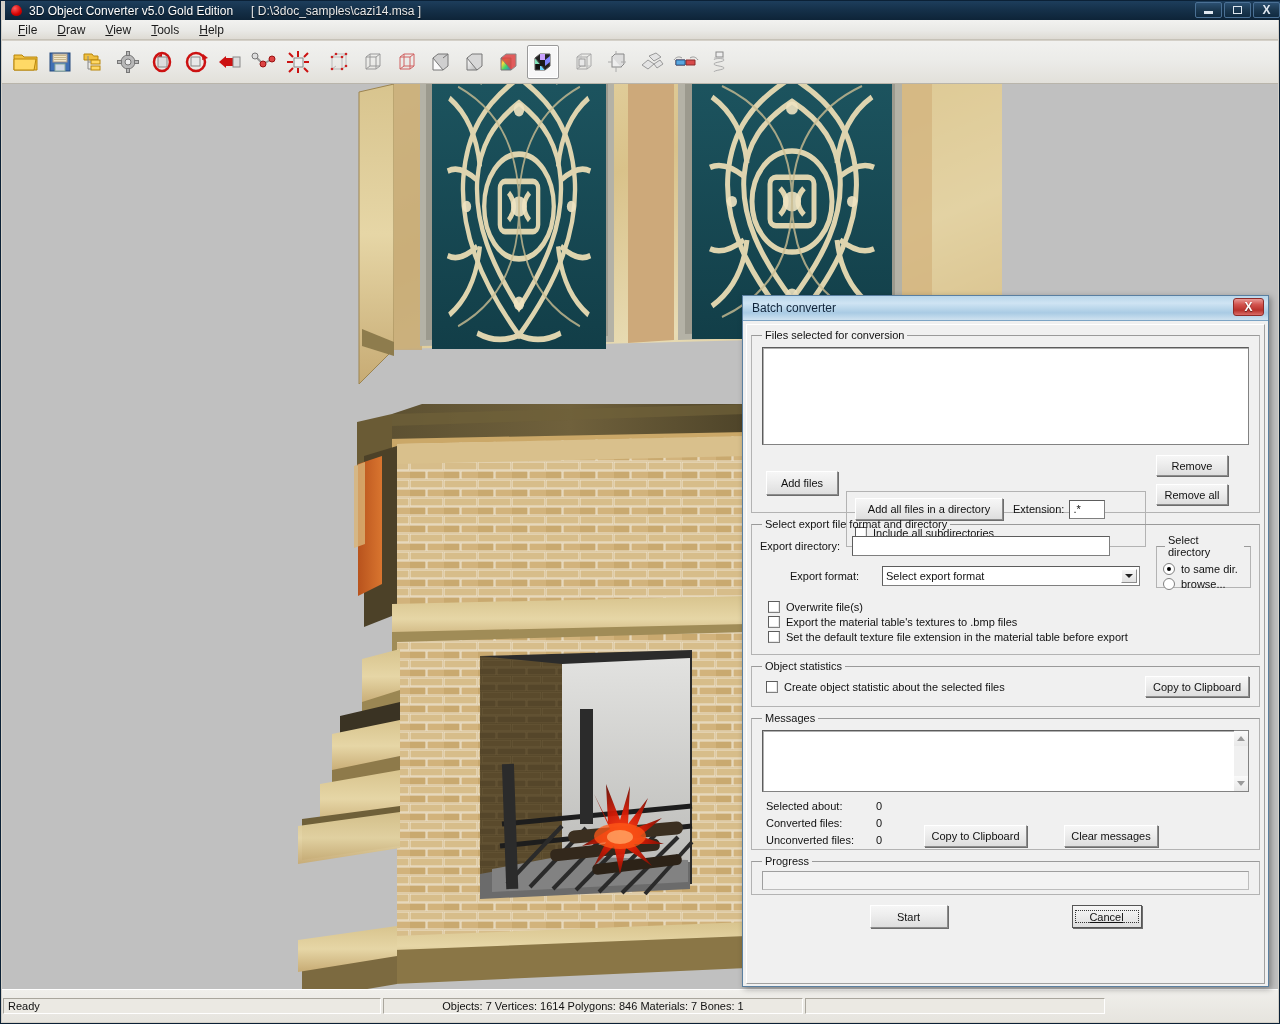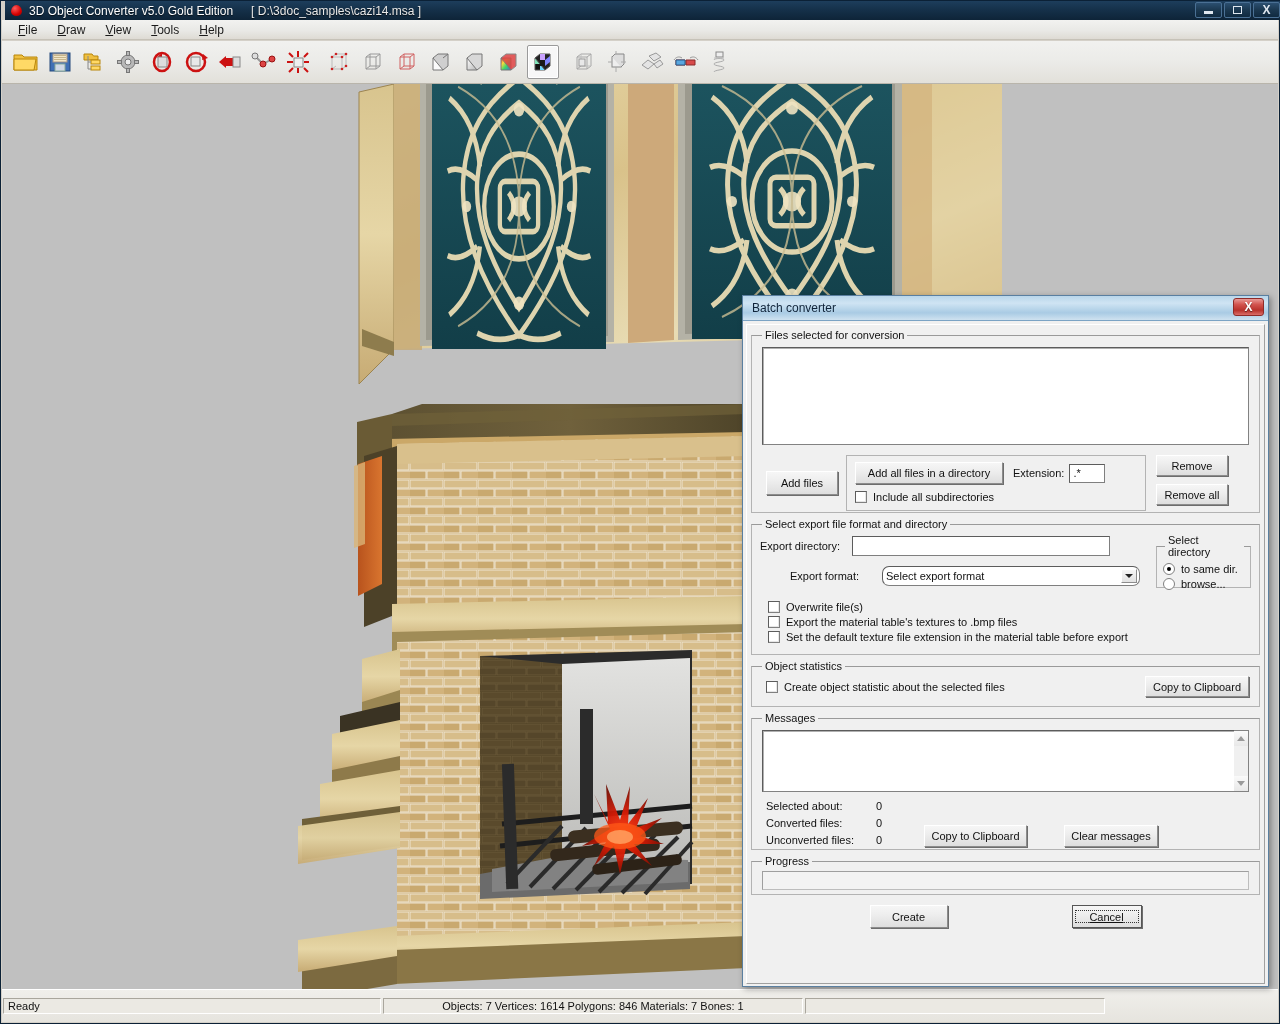--- a/index.html
+++ b/index.html
@@ -699,21 +699,21 @@
       <fieldset class="gb" style="height:184px;">
         <legend>Files selected for conversion</legend>
 
         <div class="listbox" style="height:98px; margin:2px 2px 0 2px;"></div>
 
         <div style="display:flex; align-items:flex-start; margin-top:10px;">
           <div class="btn" style="width:72px;height:24px;margin:16px 8px 0 6px;">
             <span>Add files</span>
           </div>
 
-          <div style="border:1px solid #b3b3b3; padding:6px 8px 4px 8px; width:300px;">
+          <div style="border:1px solid #b3b3b3; padding:6px 8px 4px 8px; width:300px;margin-top:36px;">
             <div style="display:flex; align-items:center;">
               <div class="btn" style="width:148px;height:22px;">
                 <span>Add all files in a directory</span>
               </div>
               <span class="lbl" style="margin-left:10px;">Extension:</span>
               <div class="txtfield" style="width:36px;height:19px;margin-left:5px;">
                 <span>.*</span>
               </div>
             </div>
             <div class="chkrow" style="margin-top:7px;">
@@ -739,21 +739,21 @@
         <div style="display:flex;">
           <div style="flex:1;">
             <div style="display:flex; align-items:center; margin-top:2px;">
               <span class="lbl" style="width:92px;">Export directory:</span>
               <div class="txtfield" style="width:258px;height:20px;">
                 <span></span>
               </div>
             </div>
             <div style="display:flex; align-items:center; margin-top:10px;padding-left:30px;">
               <span class="lbl" style="width:92px;">Export format:</span>
-              <div class="combo" style="width:258px;height:20px;border-radius:7px;">
+              <div class="combo" style="width:258px;height:20px;">
                 <span>Select export format</span>
                 <span class="arrowbox">
                     <span class="tri"></span>
                   </span>
               </div>
             </div>
           </div>
 
           <fieldset class="gb" style="width:95px; height:54px; margin-left:10px; padding:2px 6px 4px 6px;">
             <legend>Select directory</legend>
@@ -836,21 +836,21 @@
         </div>
       </fieldset>
 
       <fieldset class="gb" style="height:40px;">
         <legend>Progress</legend>
         <div class="progress" style="margin:0 2px;"></div>
       </fieldset>
 
       <div style="display:flex; justify-content:center; gap:124px; margin-top:10px;">
         <div class="btn" style="width:78px;height:23px;">
-          <span>Create</span>
+          <span>Start</span>
         </div>
         <div class="btn default" style="width:70px;height:23px;padding:2px;">
           <span class="focusring">
               <span>Cancel</span>
             </span>
         </div>
       </div>
 
     </div>
   </div>

